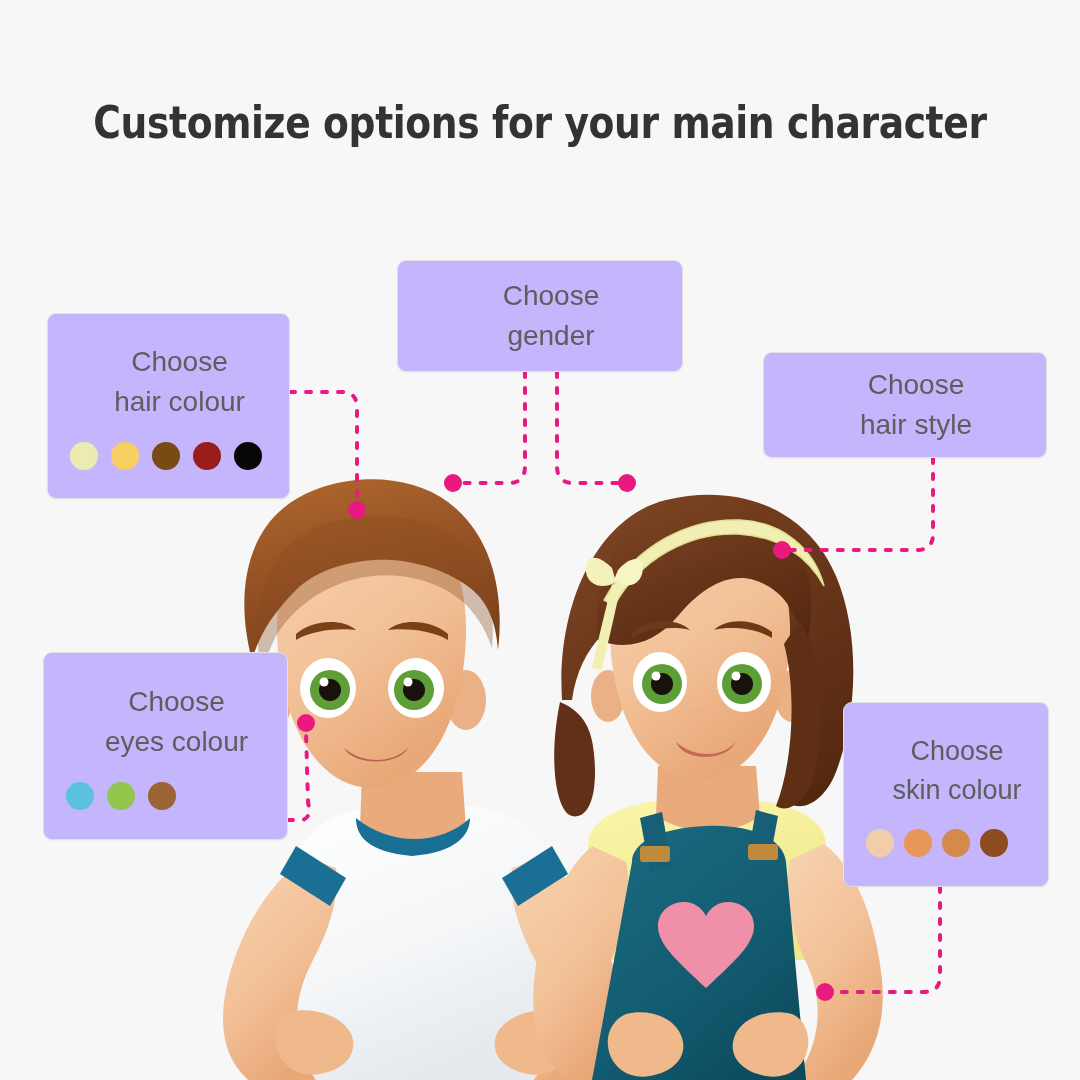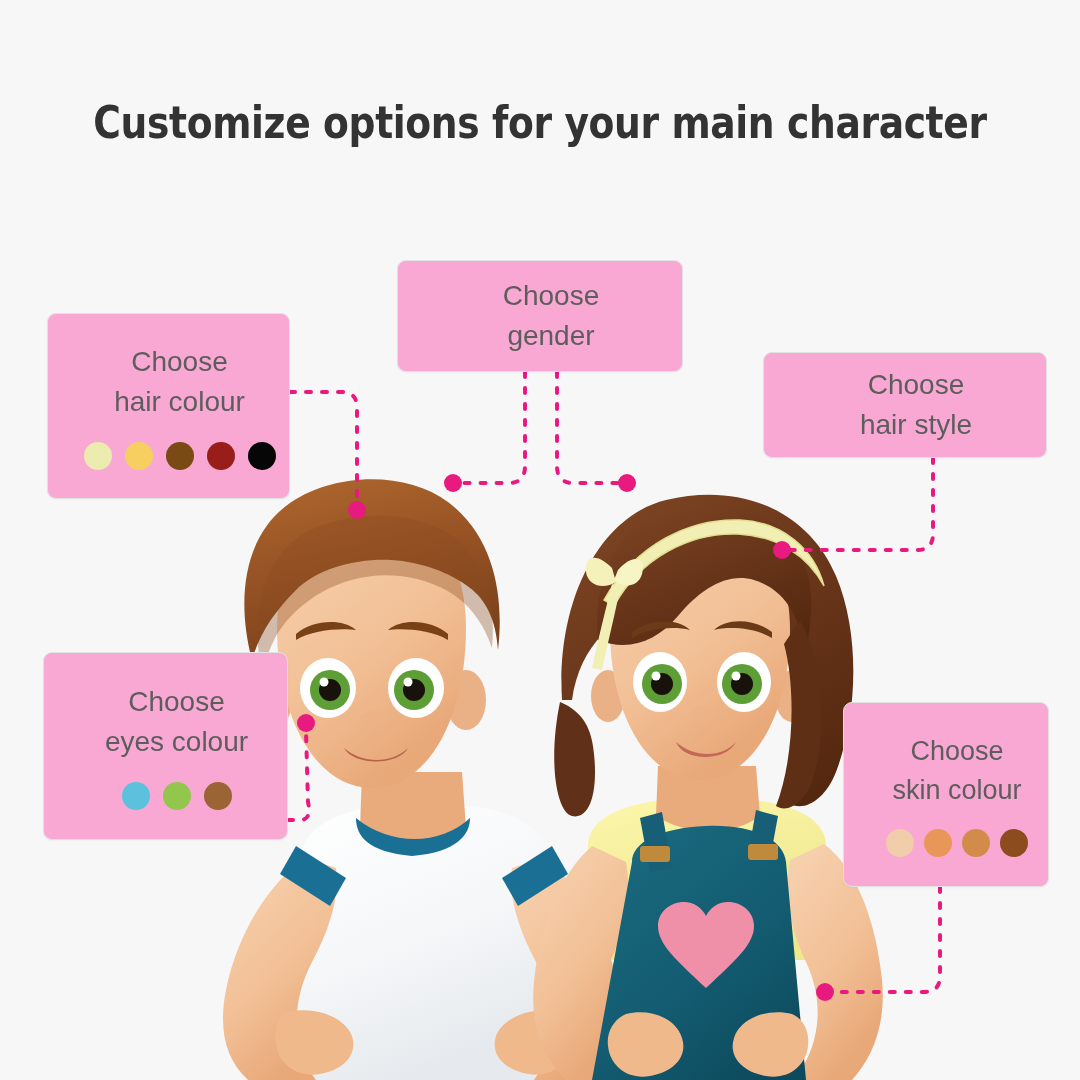--- a/index.html
+++ b/index.html
@@ -28,28 +28,27 @@
 
   
   .chars { position: absolute; inset: 0; z-index: 1; }
 
   
   .connectors { position: absolute; inset: 0; z-index: 2; pointer-events: none; }
 
   
   .card {
     position: absolute;
-    background: #f9a8d4;
+    background: #c4b5fd;
     border: 1px solid #e2e2e2;
     border-radius: 9px;
     box-shadow: 0 1px 2px rgba(0,0,0,0.035);
     z-index: 3;
     display: flex;
     flex-direction: column;
-    align-items: center;
     justify-content: center;
     padding-left: 22px;
   }
   .card-label {
     font-size: 28px;
     line-height: 1.42;
     color: #5d5d5d;
     text-align: center;
     white-space: pre-line;
     font-weight: 400;

